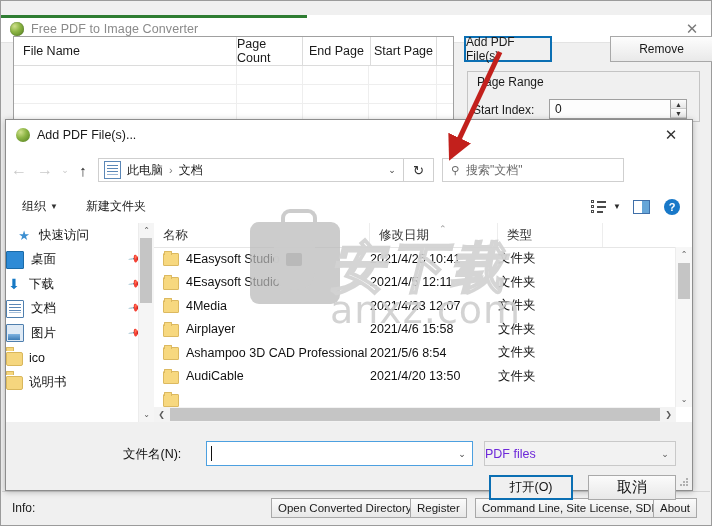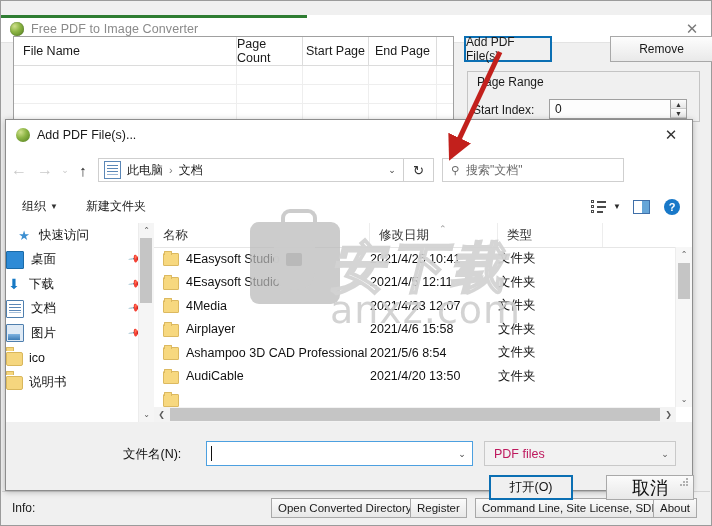--- a/index.html
+++ b/index.html
@@ -371,33 +371,33 @@
   .fn-drop {
     margin-left: auto; width: 20px; height: 100%;
     display: flex; align-items: center; justify-content: center;
     font-size: 9px; color: #444;
   }
   .ftype {
     position: absolute; left: 478px; top: 19px; width: 192px; height: 25px;
     border: 1px solid #c9c9c9; background: #f2f2f2; box-sizing: border-box;
     display: flex; align-items: center;
   }
-  .ftype span { font-size: 12.5px; color: #be185d; margin-left: 9px; }
+  .ftype span { font-size: 12.5px; color: #6d28d9; margin-left: 0; }
   .ftype .fn-drop { color: #555; }
   .btn-open {
     position: absolute; left: 483px; top: 53px; width: 84px; height: 25px;
     background: #f0f0f0; border: 2px solid #0b6fb3;
     display: flex; align-items: center; justify-content: center;
     font-size: 12.5px; color: #111; box-sizing: border-box;
   }
   .btn-cancel {
-    position: absolute; left: 600px; top: 53px; width: 88px; height: 25px;
+    position: absolute; left: 582px; top: 53px; width: 88px; height: 25px;
     background: linear-gradient(#fbfbfb,#e8e8e8); border: 1px solid #a9a9a9;
     display: flex; align-items: center; justify-content: center;
-    font-size: 18px; color: #111; box-sizing: border-box;
+    font-size: 15px; color: #111; box-sizing: border-box;
   }
   .grip { position: absolute; right: 3px; bottom: 3px; width: 10px; height: 10px; }
   .grip i { position: absolute; width: 2px; height: 2px; background: #b0b0b0; }
 
   
   .annot { position: absolute; left: 0; top: 0; width: 712px; height: 526px; pointer-events: none; }
 </style>
 </head>
 <body>
 
@@ -409,22 +409,22 @@
       <div class="app-title-accent"></div>
       <div class="app-icon"></div>
       <div class="app-title-text">Free PDF to Image Converter</div>
       <div class="app-close">✕</div>
     </div>
 
     <div class="file-table">
       <div class="ft-head">
         <div class="ft-col c0">File Name</div>
         <div class="ft-col c1">Page Count</div>
+        <div class="ft-col c3">End Page</div>
         <div class="ft-col c2">Start Page</div>
-        <div class="ft-col c3">End Page</div>
         <div class="ft-col c4"></div>
       </div>
       <div class="ft-row">
         <div class="ft-rcell c0"></div>
         <div class="ft-rcell c1"></div>
         <div class="ft-rcell c2"></div>
         <div class="ft-rcell c3"></div>
         <div class="ft-rcell c4"></div>
       </div>
       <div class="ft-row">

